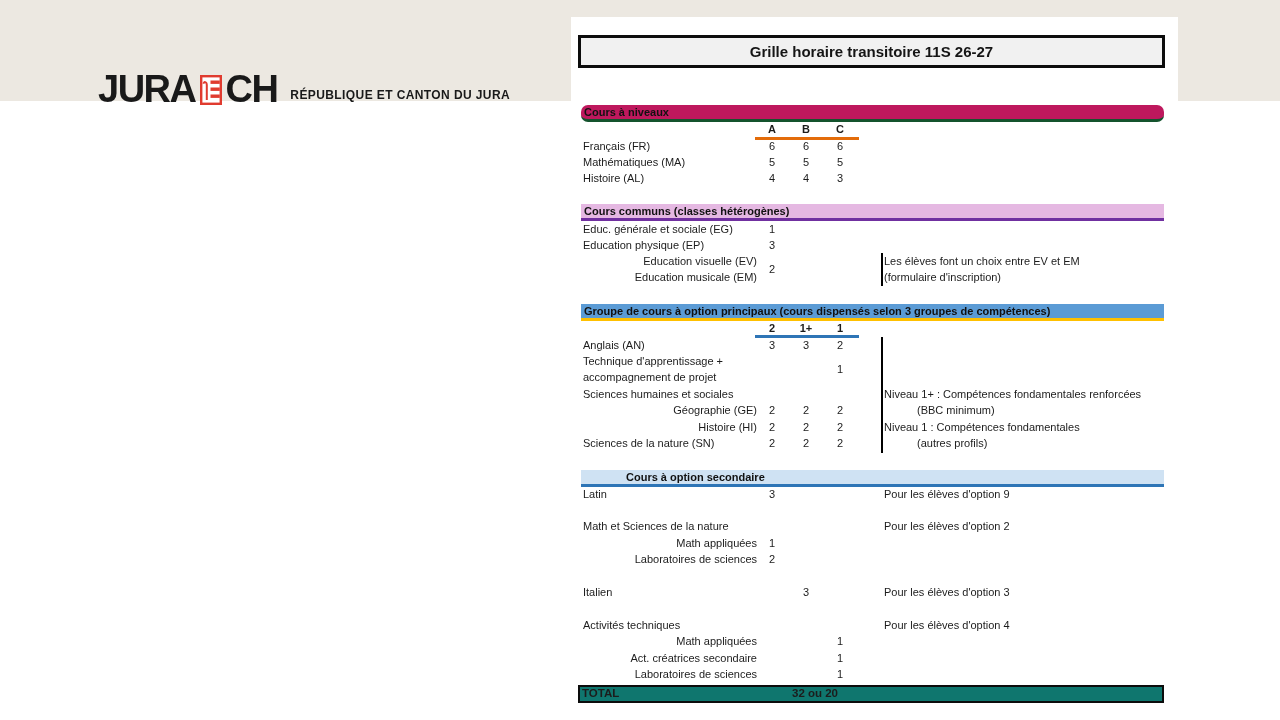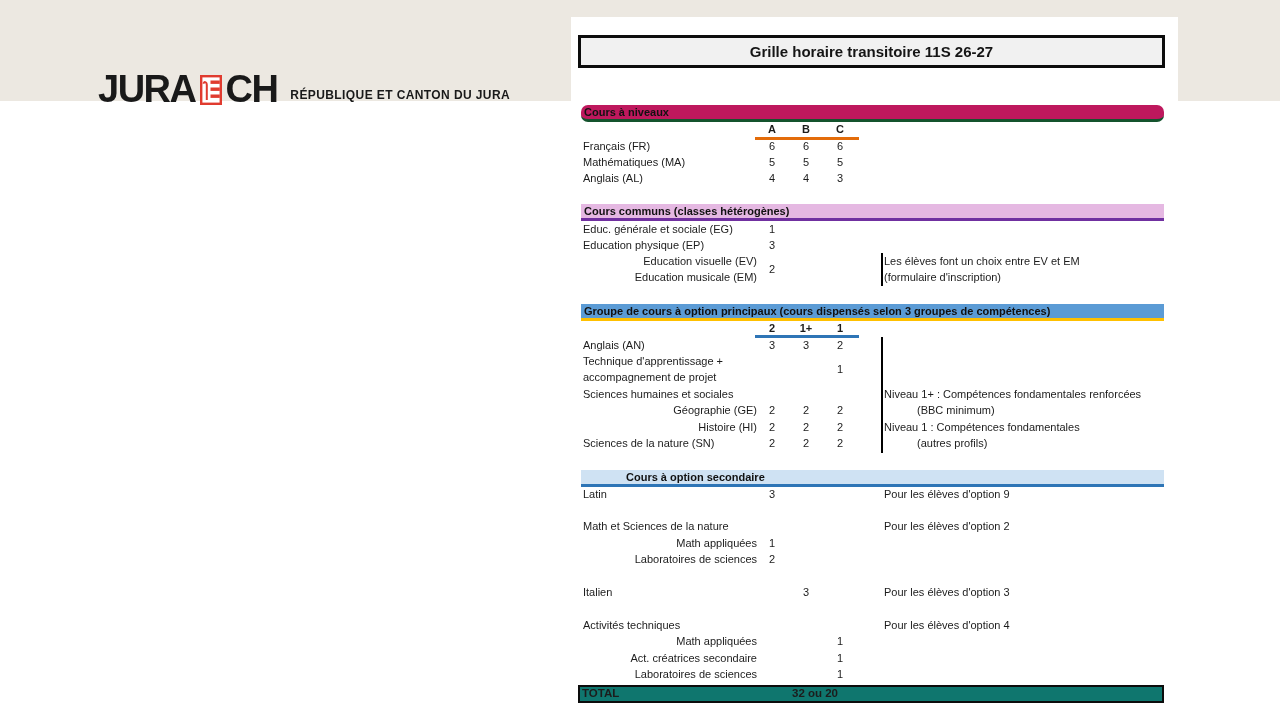--- a/index.html
+++ b/index.html
@@ -108,21 +108,21 @@
     <span class="c2">6</span>
     <span class="c3">6</span>
   </div>
   <div class="r" style="top:138px">
     <span class="lbl">Mathématiques (MA)</span>
     <span class="c1">5</span>
     <span class="c2">5</span>
     <span class="c3">5</span>
   </div>
   <div class="r" style="top:154px">
-    <span class="lbl">Anglais (AL)</span>
+    <span class="lbl">Histoire (AL)</span>
     <span class="c1">4</span>
     <span class="c2">4</span>
     <span class="c3">3</span>
   </div>
 
   <div class="secbar pink" style="top:187px">Cours communs (classes hétérogènes)</div>
   <div class="r" style="top:205px">
     <span class="lbl">Educ. générale et sociale (EG)</span>
     <span class="c1">1</span>
   </div>

